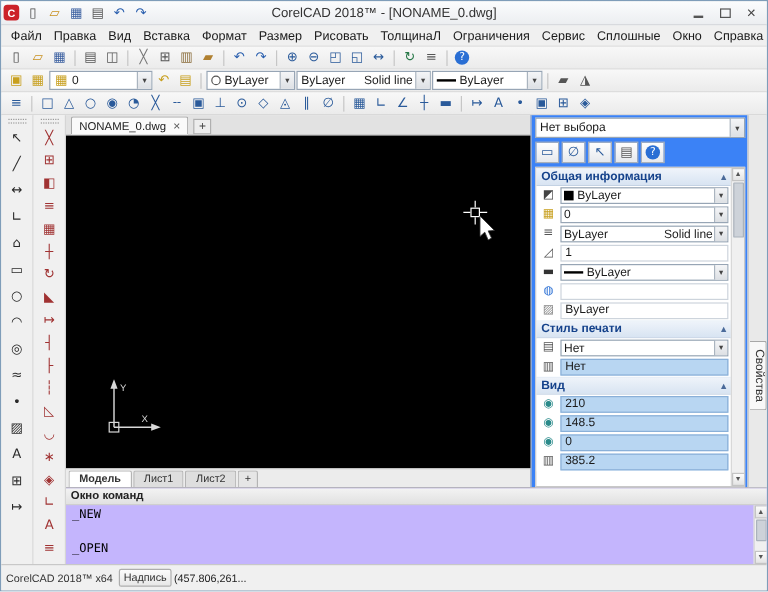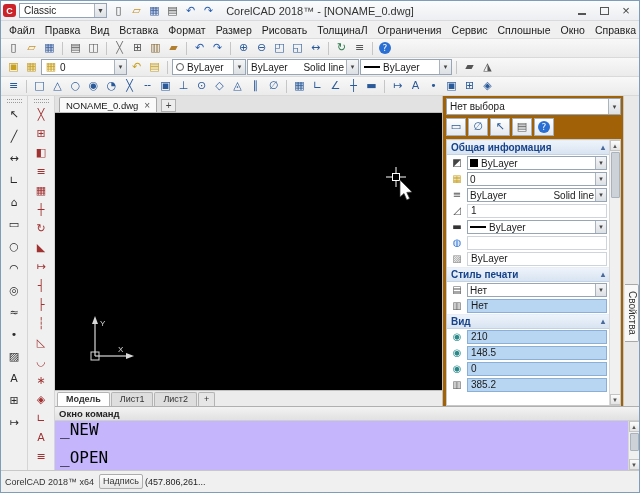--- a/index.html
+++ b/index.html
@@ -56,21 +56,21 @@
   .dplus{width:15px;height:13px;margin-left:4px;border:1px solid #b0b0b0;background:#ededed;display:flex;align-items:center;justify-content:center;font-size:10px;color:#444;}
   .canvas{flex:1;background:#000;position:relative;min-height:0;}
   .ucs{position:absolute;left:30px;bottom:26px;}
   .cursorsvg{position:absolute;right:22px;top:54px;}
   .sheettabs{height:16px;flex:0 0 16px;background:#ececec;border-top:1px solid #c0c0c0;display:flex;align-items:flex-end;padding-left:2px;gap:1px;}
   .stab{height:14px;padding:0 8px;font-size:9px;line-height:13px;background:#dedede;border:1px solid #b4b4b4;border-bottom:none;border-radius:2px 2px 0 0;color:#333;white-space:nowrap;}
   .stab.active{background:#fff;font-weight:bold;}
   .stab.plus{padding:0 5px;background:#e6e6e6;}
 
   
-  .propspanel{width:181px;flex:0 0 181px;background:#a16207;border-left:1px solid #c0c0c0;display:flex;flex-direction:column;padding:2px 2px 0 3px;min-height:0;}
+  .propspanel{width:181px;flex:0 0 181px;background:#3b82f6;border-left:1px solid #c0c0c0;display:flex;flex-direction:column;padding:2px 2px 0 3px;min-height:0;}
   .psel{height:17px;flex:0 0 17px;margin-bottom:2px;}
   .ptoolbar{height:20px;flex:0 0 20px;display:flex;align-items:center;margin-bottom:2px;}
   .pbtn{width:20px;height:18px;border:1px solid #a8b0ba;background:linear-gradient(#fefefe,#e6e9ed);display:flex;align-items:center;justify-content:center;margin-right:2px;}
   .pcontent{flex:1;background:#fff;border:1px solid #c8c8c8;position:relative;overflow:hidden;padding-right:11px;min-height:0;}
   .psec-h{height:15px;background:linear-gradient(#eef3fa,#d8e4f2);border-bottom:1px solid #c3d2e4;border-top:1px solid #e7eef7;color:#15428b;font-weight:bold;font-size:10px;display:flex;align-items:center;padding:0 4px;}
   .psec-h .sarr{margin-left:auto;font-size:8px;color:#4a6a9a;}
   .prow{height:16px;display:flex;align-items:center;gap:2px;padding:0 2px;background:#fff;}
   .prow .ticon{width:16px;flex:0 0 16px;font-size:10px;height:14px;line-height:13px;}
   .prow .combo{flex:1;height:14px;padding:0 12px 0 2px;}
   .prow .combo .arr{width:11px;}
@@ -83,44 +83,40 @@
   .sb-fill{flex:1;}
 
   
   .sidestrip{width:16px;flex:0 0 16px;background:#e9e9e9;border-left:1px solid #c6c6c6;position:relative;}
   .sidetab{position:absolute;top:188px;left:1px;width:14px;padding:6px 0;background:#f8f8f8;border:1px solid #a8a8a8;border-left:none;writing-mode:vertical-rl;font-size:10px;color:#333;text-align:center;border-radius:0 2px 2px 0;}
 
   
   .cmdwin{height:64px;flex:0 0 64px;border-top:1px solid #b0b0b0;display:flex;flex-direction:column;background:#c4b5fd;}
   .cmdhead{height:14px;flex:0 0 14px;background:linear-gradient(#f3f3f3,#e1e1e1);border-bottom:1px solid #cfcfcf;font-size:9.5px;font-weight:bold;color:#222;display:flex;align-items:center;padding-left:4px;}
   .cmdbody{flex:1;position:relative;overflow:hidden;}
-  .cmdbody pre{margin:0;padding:2px 16px 2px 5px;font-family:"DejaVu Sans Mono",monospace;font-size:16px;line-height:14px;color:#000;}
+  .cmdbody pre{margin:0;padding:2px 16px 2px 5px;font-family:"DejaVu Sans Mono",monospace;font-size:10px;line-height:14px;color:#000;}
   .cmdscroll{position:absolute;right:0;top:0;bottom:0;width:11px;background:#f0f0f0;border-left:1px solid #d8d8d8;display:flex;flex-direction:column;align-items:center;}
 
   
   .statusbar{height:22px;flex:0 0 22px;background:#f0f0f0;border-top:1px solid #c8c8c8;display:flex;align-items:center;gap:2px;padding:0 4px;font-size:9px;min-width:0;}
   .sapp{white-space:nowrap;color:#333;margin-right:3px;}
   .stoggles{display:flex;align-items:center;gap:2px;}
   .stog{height:15px;line-height:13px;padding:0 3px;border:1px solid #adadad;border-radius:2px;background:linear-gradient(#fcfcfc,#e7e7e7);white-space:nowrap;color:#333;}
   .stog.warm{background:#f6d9a2;border-color:#cf9f4f;}
   .stog.blue{background:#cde4f7;border-color:#5f87b8;color:#17406f;}
   .stog.annot{display:flex;align-items:center;gap:2px;}
   .scoords{white-space:nowrap;overflow:hidden;color:#222;max-width:86px;}
 </style>
 </head>
 <body>
 
 <div class="win">
 
   <div class="titlebar">
     <span class="applogo">C</span>
-    <div class="wscombo">
-      <span>Classic</span>
-      <span class="arr">▼</span>
-    </div>
     <div class="qat">
         <span class="ticon" style="color: rgb(68, 68, 68);">▯</span>
         <span class="ticon" style="color: rgb(200, 144, 32);">▱</span>
         <span class="ticon" style="color: rgb(58, 95, 160);">▦</span>
         <span class="ticon" style="color: rgb(85, 85, 85);">▤</span>
         <span class="ticon" style="color: rgb(42, 95, 174);">↶</span>
         <span class="ticon" style="color: rgb(42, 95, 174);">↷</span>
       </div>
     <div class="titletext">CorelCAD 2018™ - [NONAME_0.dwg]</div>
     <div class="winbtns">

